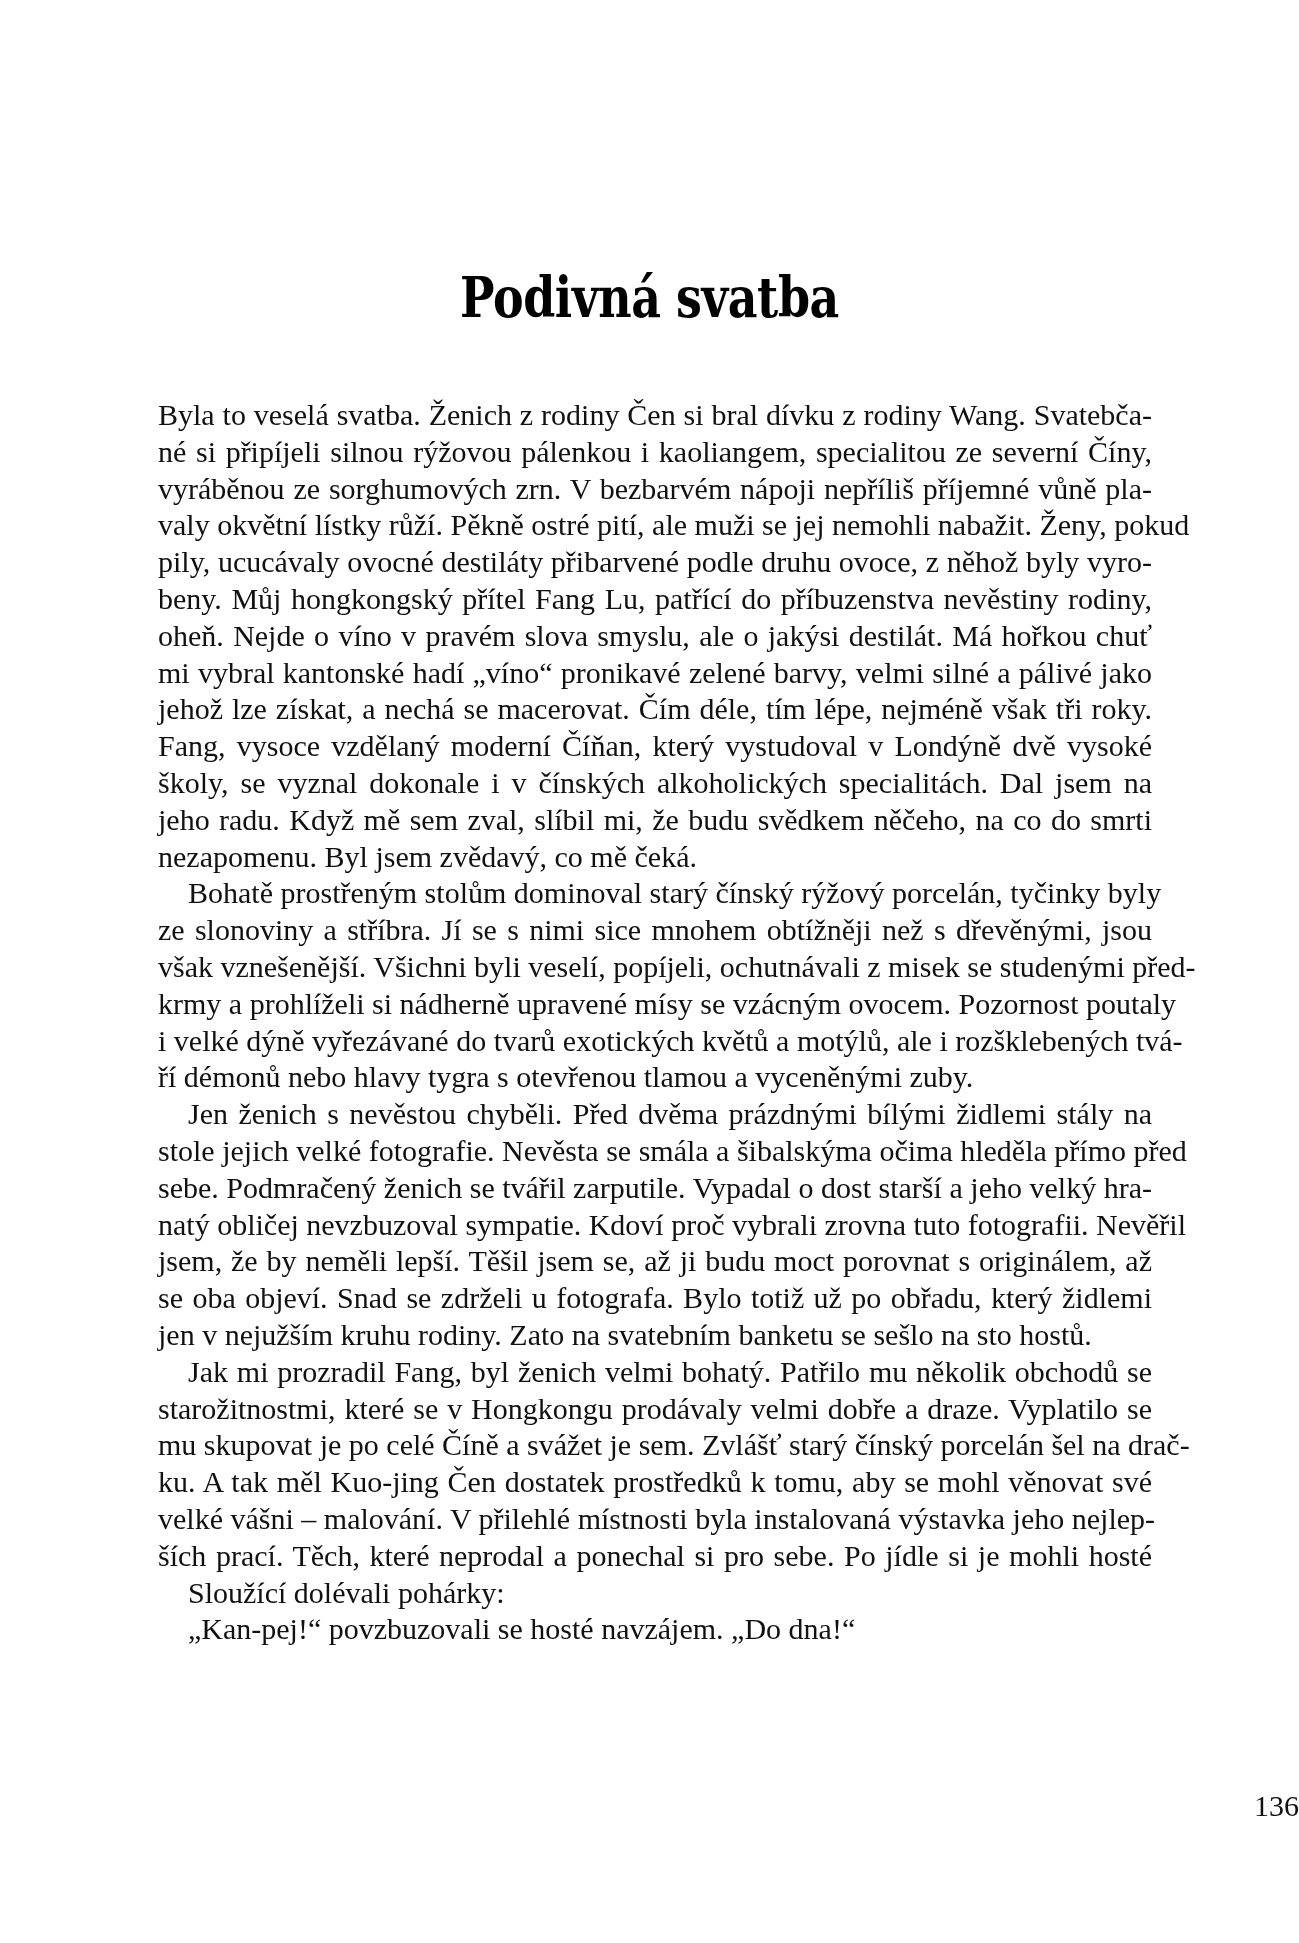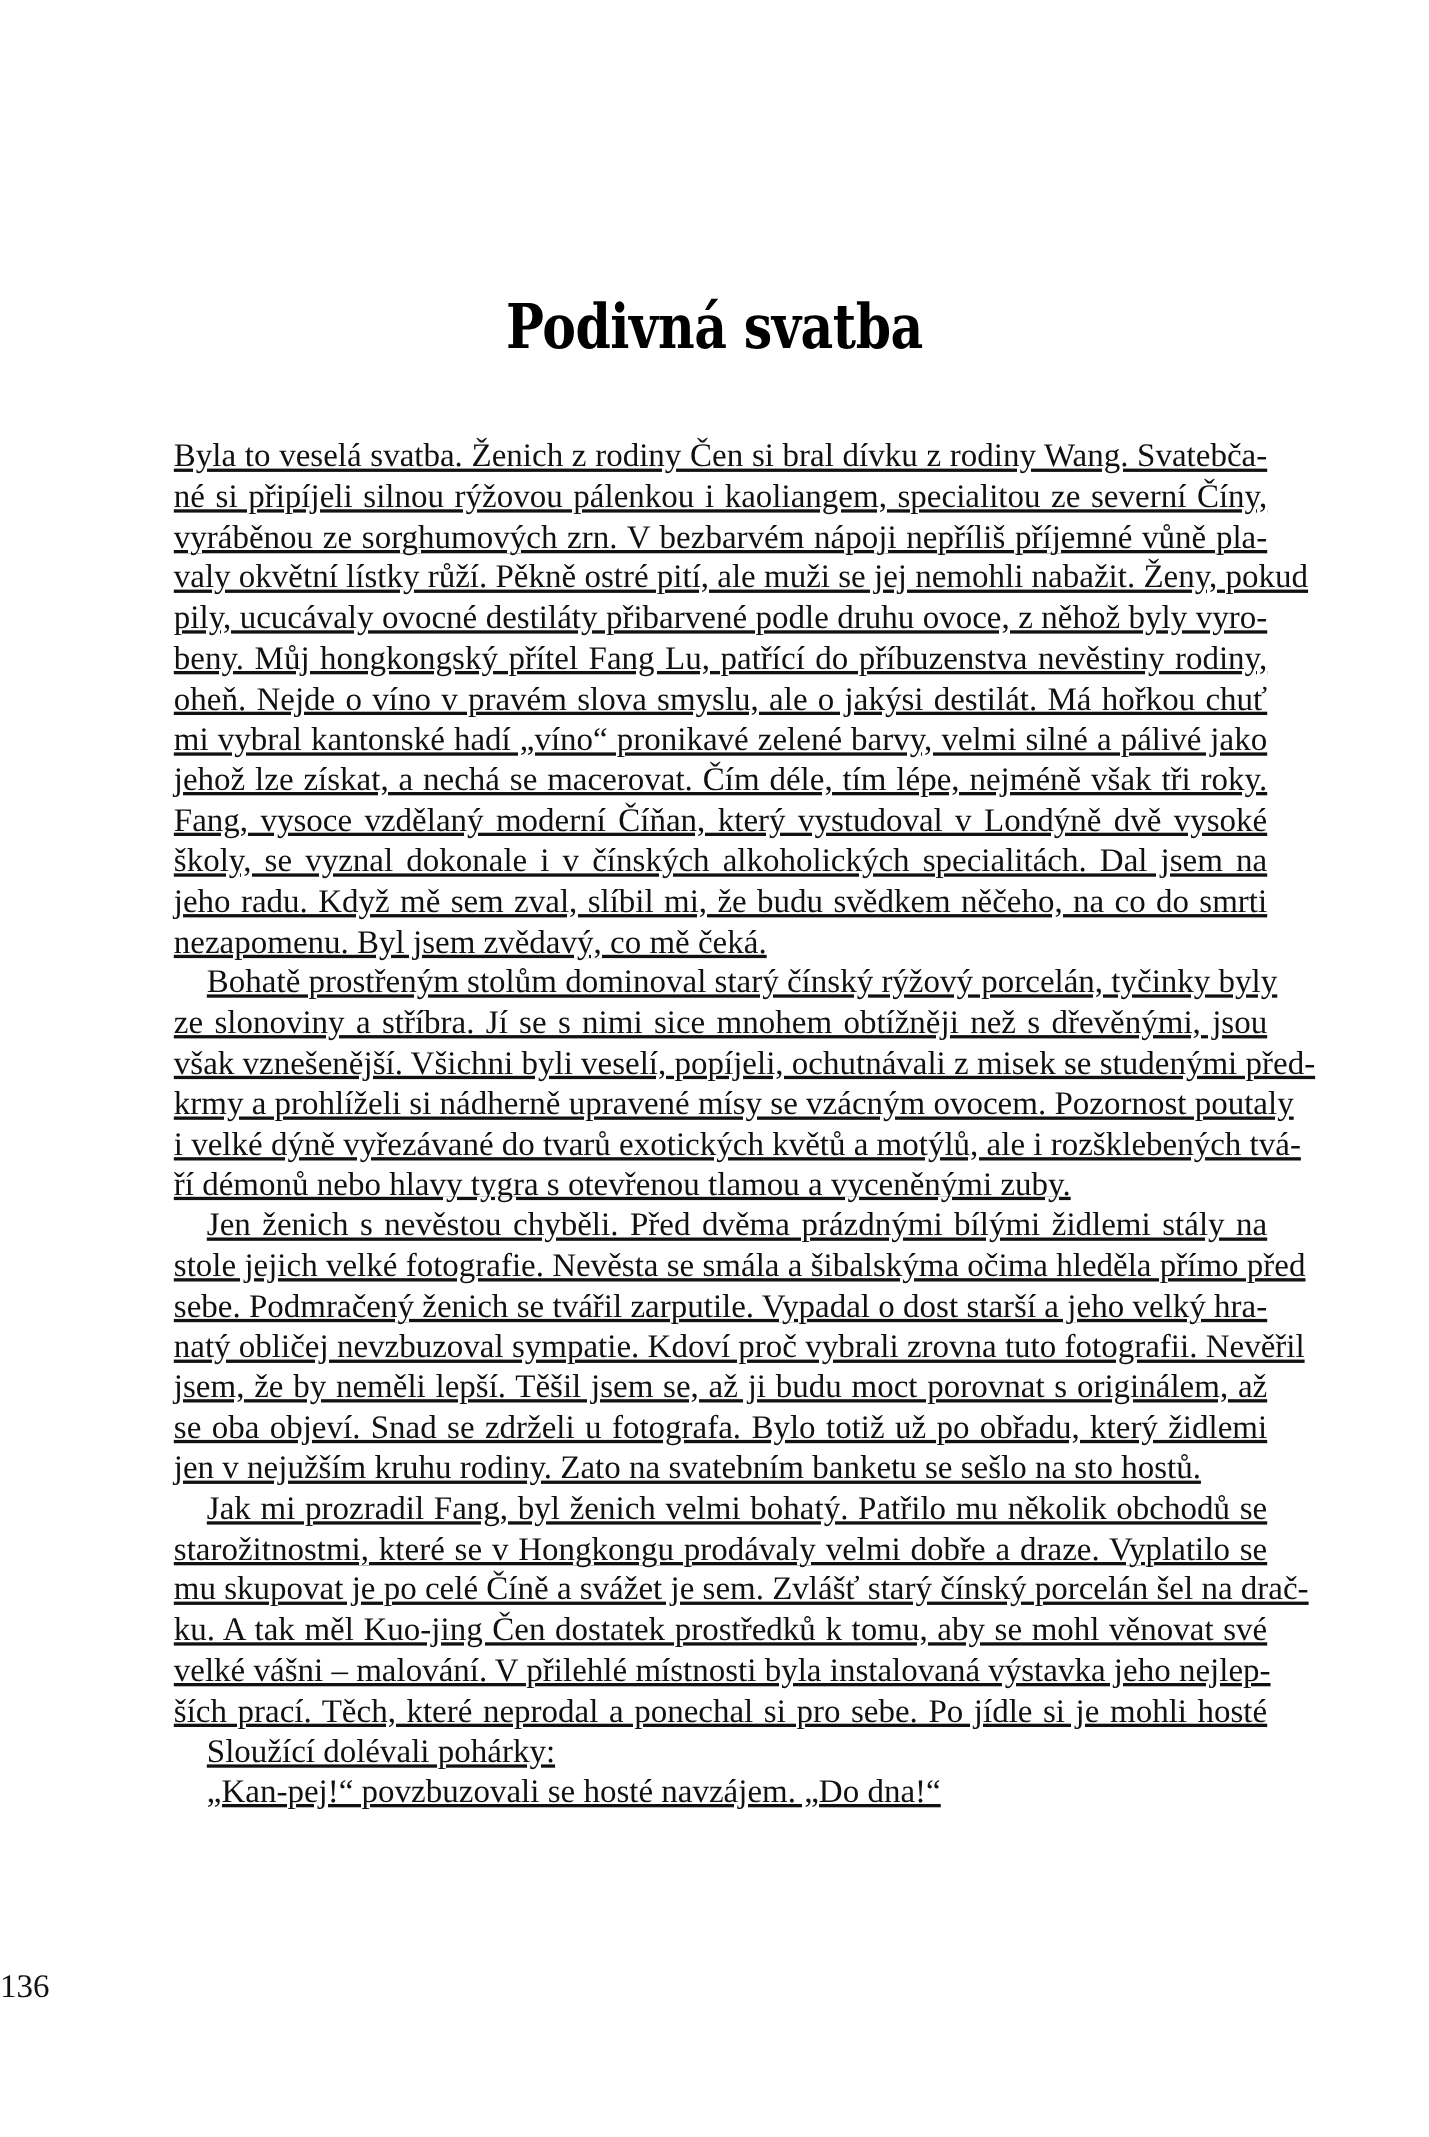--- a/index.html
+++ b/index.html
@@ -40,41 +40,40 @@
     }
     .body-text {
       position: absolute;
       left: 158px;
       top: 397px;
       width: 994px;
       font-family: "Liberation Serif", serif;
       font-size: 30px;
       line-height: 36.8px;
       color: #111111;
-      text-decoration: underline;
     }
     .line {
       display: block;
       white-space: nowrap;
       text-align: justify;
       text-align-last: justify;
       height: 36.8px;
     }
     .line.last {
       text-align-last: left;
     }
     .line.indent {
       padding-left: 30px;
     }
     .page-number {
       position: absolute;
       left: 0;
       width: 1299px;
       top: 1788px;
-      text-align: left;
+      text-align: right;
       font-family: "Liberation Serif", serif;
       font-size: 30px;
       line-height: 36px;
       color: #111111;
     }
   </style>
 </head>
 <body>
 
 <div class="page">

